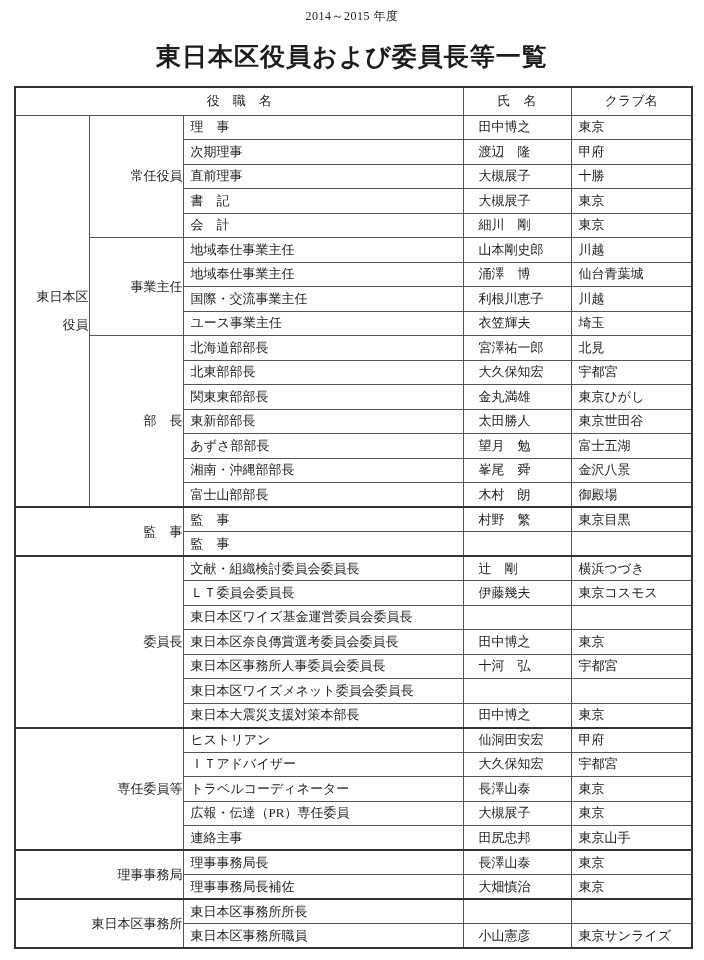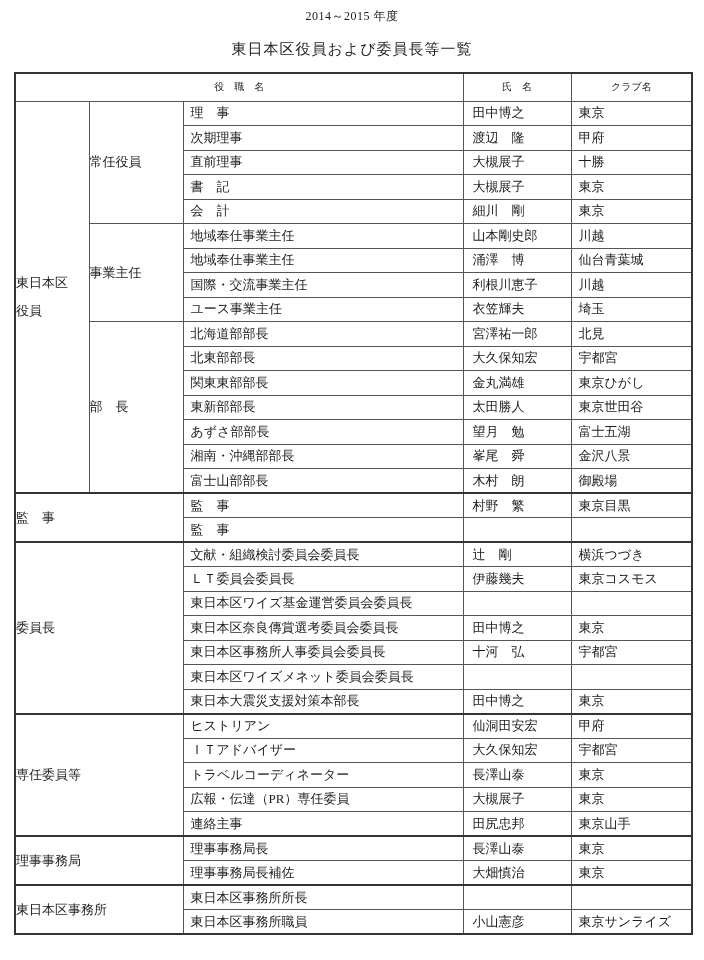--- a/index.html
+++ b/index.html
@@ -7,44 +7,44 @@
   body {
     width: 704px; height: 960px;
     background: #ffffff; color: #1c1c1c;
     font-family: "Liberation Serif", "DejaVu Serif", serif;
   }
   .fiscal-year {
     text-align: center; padding-top: 8px;
     font-size: 12px; letter-spacing: 0.5px;
   }
   .doc-title {
-    text-align: center; font-size: 15px; font-weight: normal;
+    text-align: center; font-size: 25px; font-weight: bold;
     margin: 15px 0 0 0; letter-spacing: 1px;
   }
   table.roster {
     border-collapse: collapse; table-layout: fixed;
     width: 677px; margin: 13px 0 0 14px;
     border: 2px solid #333;
   }
   td, th {
     border: 1px solid #555;
     font-size: 13px; font-weight: normal;
     padding: 0 0 0 7px;
     overflow: hidden; white-space: nowrap;
     vertical-align: middle;
   }
   tr { height: 24.5px; }
   tr.head-row { height: 28px; }
   tr.sec > td { border-top: 2px solid #333; }
-  th { text-align: center; padding: 0; font-size: 10px; }
+  th { text-align: center; padding: 0; font-size: 13px; }
   td.group-cell, td.subgroup-cell, td.merged-group-cell {
-    text-align: left; padding: 0;
+    text-align: right; padding: 0;
   }
   td.group-cell { white-space: pre-line; line-height: 2.1; }
-  td.name-cell { padding-left: 9px; font-family: Liberation Mono, monospace; }
+  td.name-cell { padding-left: 15px; font-family: Liberation Mono, monospace; }
 </style>
 </head>
 <body>
 
 <div class="fiscal-year">2014～2015 年度</div>
 <div class="doc-title">東日本区役員および委員長等一覧</div>
 
 <table class="roster">
   <colgroup>
     <col style="width:74px">

